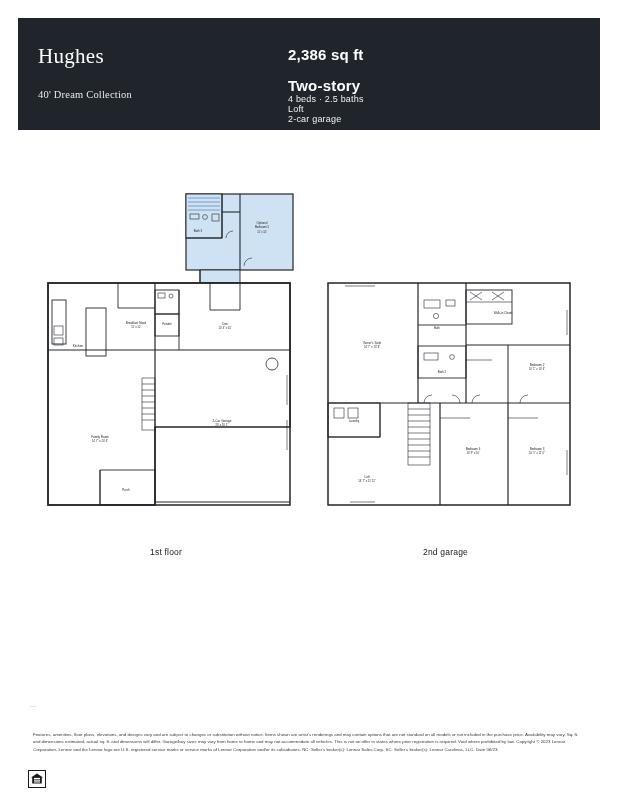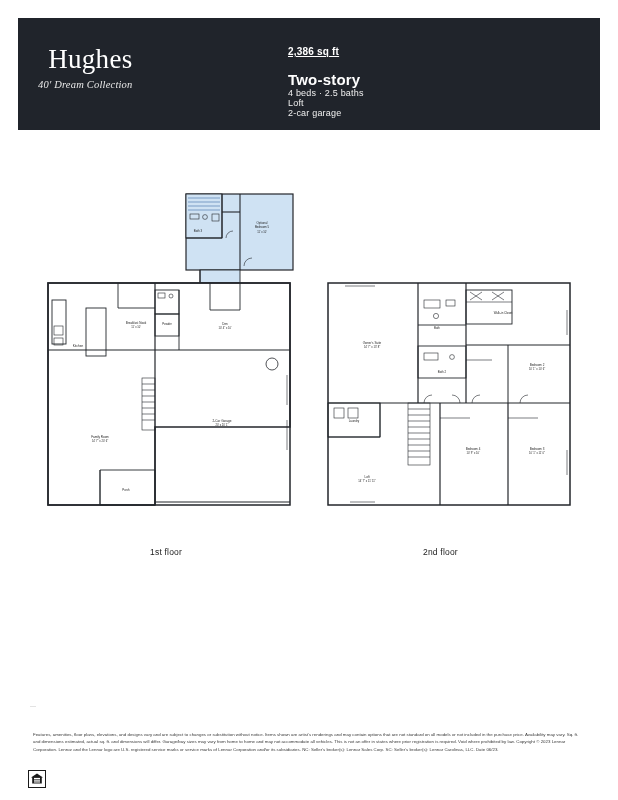--- a/index.html
+++ b/index.html
@@ -15,31 +15,30 @@
 
   
   .header {
     position: absolute; left: 18px; top: 18px;
     width: 582px; height: 112px;
     background: #20242b;
     color: #ffffff;
   }
   .header-left { position: absolute; left: 20px; top: 26px; }
   .plan-name {
-    font-size: 27px; letter-spacing: 0.3px; font-weight: 400;
+    font-size: 21px; letter-spacing: 0.3px; font-weight: 400;
     font-family: "Liberation Serif", serif;
-    text-align: right;
   }
   .collection {
-    margin-top: 4px; font-size: 10.5px; font-style: italic;
+    margin-top: 20px; font-size: 10.5px; 
     font-family: "Liberation Serif", serif; color: #e8e8e8;
     letter-spacing: 0.2px;
   }
   .header-right { position: absolute; left: 270px; top: 28px; }
-  .sqft { font-size: 10px; font-weight: bold; letter-spacing: 0.2px; text-decoration: underline; }
+  .sqft { font-size: 15px; font-weight: bold; letter-spacing: 0.2px; }
   .stories { font-size: 15px; font-weight: bold; margin-top: 14px; letter-spacing: 0.2px;}
   .spec { font-size: 9px; color: #f0f0f0; letter-spacing: 0.2px;}
 
   
   .plan-area { position: absolute; left: 0; top: 150px; width: 541px; height: 420px; }
   svg.plan { display: block; }
 
   .flabel {
     position: absolute; font-size: 8.5px; color: #222; letter-spacing: .2px;
   }
@@ -256,21 +255,21 @@
         <text x="537" y="304" font-size="2.7">10' 1" x 11' 0"</text>
         <text x="473" y="300" font-size="3.0">Bedroom 4</text>
         <text x="473" y="304" font-size="2.7">10' 9" x 10'</text>
         <text x="367" y="328" font-size="3.0">Loft</text>
         <text x="367" y="332" font-size="2.7">14' 7" x 11' 11"</text>
         <text x="354" y="272" font-size="2.9">Laundry</text>
       </g>
     </svg>
 
     <div class="flabel f1">1st floor</div>
-    <div class="flabel f2">2nd floor</div>
+    <div class="flabel f2">2nd garage</div>
   </div>
 
   <div class="crop"></div>
 
   <div class="disclaimer">Features, amenities, floor plans, elevations, and designs vary and are subject to changes or substitution without notice. Items shown are artist's renderings and may contain options that are not standard on all models or not included in the purchase price. Availability may vary. Sq. ft. and dimensions estimated, actual sq. ft. and dimensions will differ. Garage/bay sizes may vary from home to home and may not accommodate all vehicles. This is not an offer in states where prior registration is required. Void where prohibited by law. Copyright © 2023 Lennar Corporation. Lennar and the Lennar logo are U.S. registered service marks or service marks of Lennar Corporation and/or its subsidiaries. NC: Seller's broker(s): Lennar Sales Corp. SC: Seller's broker(s): Lennar Carolinas, LLC. Date 06/23.</div>
 
   <div class="eho">
     <svg width="18" height="18" viewBox="0 0 18 18" xmlns="http://www.w3.org/2000/svg">
       <rect x="0.5" y="0.5" width="17" height="17" fill="#ffffff" stroke="#1a1a1a" stroke-width="1"></rect>
       <path d="M9 3.6 L15 7.4 H13.8 V13.6 H4.2 V7.4 H3 Z" fill="#1a1a1a"></path>

